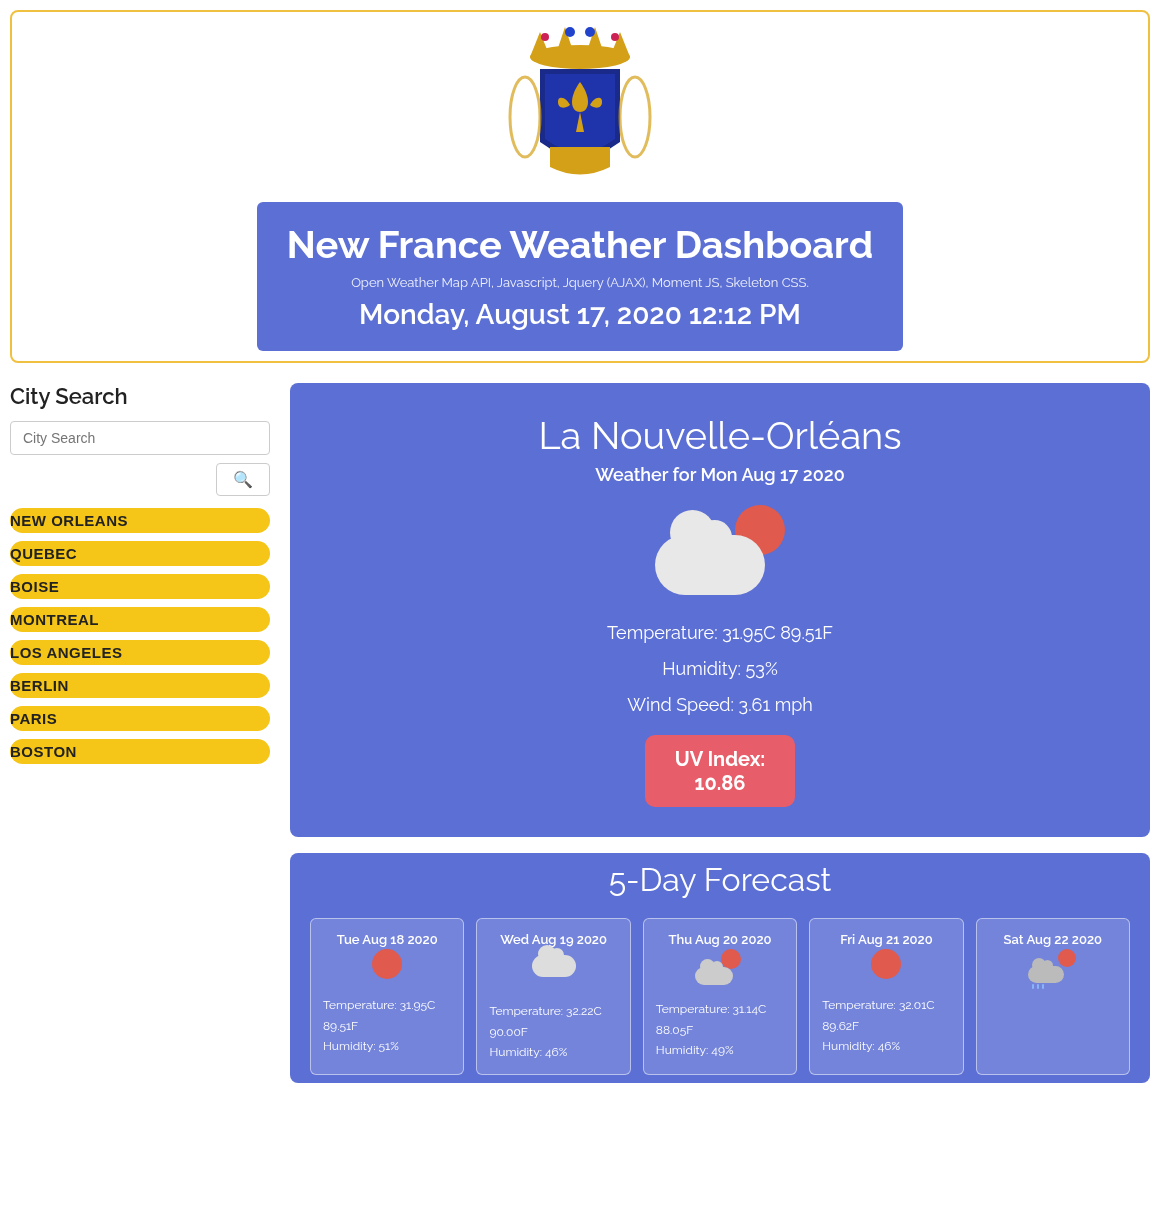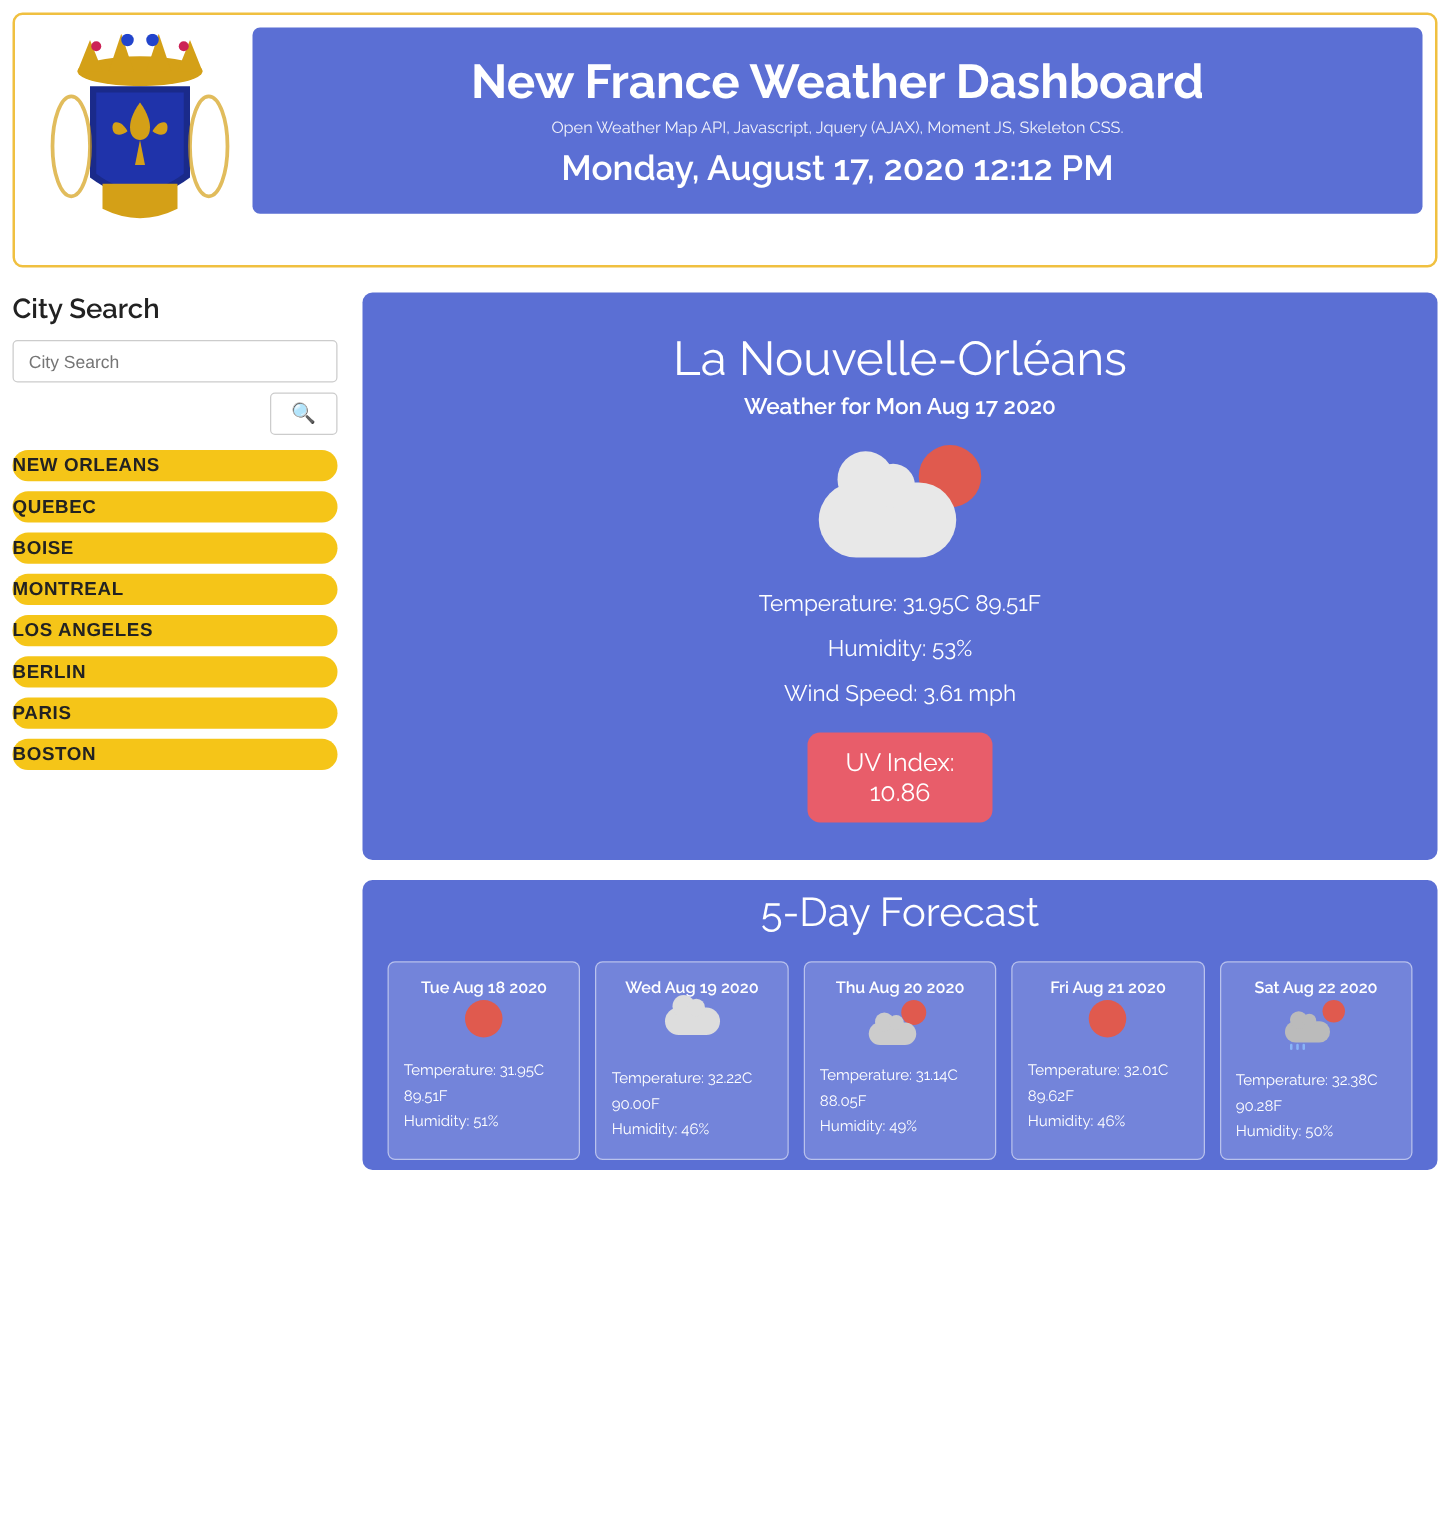--- a/index.html
+++ b/index.html
@@ -1,25 +1,26 @@
 <!DOCTYPE html>
 <html><head>
   <meta charset="utf-8">
   <style>
     * { box-sizing: border-box; margin: 0; padding: 0; }
     body { font-family: 'Raleway', 'Segoe UI', sans-serif; background: #fff; padding: 10px; width: 1160px; }
 
     
     .header-container {
       display: flex;
-      align-items: flex-start;
+      align-items: center;
       border: 2px solid #f0c040;
       border-radius: 8px;
       padding: 10px;
       margin-bottom: 20px;
+      flex-direction: column;
     }
     .header-logo {
       width: 180px;
       height: 180px;
       display: flex;
       align-items: center;
       justify-content: center;
       font-size: 90px;
       flex-shrink: 0;
     }
@@ -169,21 +170,21 @@
     .weather-stats {
       font-size: 18px;
       line-height: 2;
     }
     .uv-badge {
       display: inline-block;
       background: #e85d6a;
       border-radius: 10px;
       padding: 12px 30px;
       font-size: 20px;
-      font-weight: 400;
+      font-weight: 700;
       margin-top: 12px;
     }
 
     
     .forecast-panel {
       background: #5b6fd4;
       border-radius: 8px;
       padding: 8px 20px;
       color: white;
     }
@@ -505,23 +506,19 @@
             <div class="fc-partial-rain">
               <div class="mini-sun"></div>
               <div class="mini-cloud"></div>
               <div class="mini-drops">
                 <div class="mini-drop"></div>
                 <div class="mini-drop"></div>
                 <div class="mini-drop"></div>
               </div>
             </div>
           </div>
-          <div class="fc-stats">
-            <div>Temperature: 32.38C 90.28F</div>
-            <div>Humidity: 50%</div>
-          </div>
         </div>
 
       </div>
     </div>
 
   </div>
 </div>
 
 </body></html>

